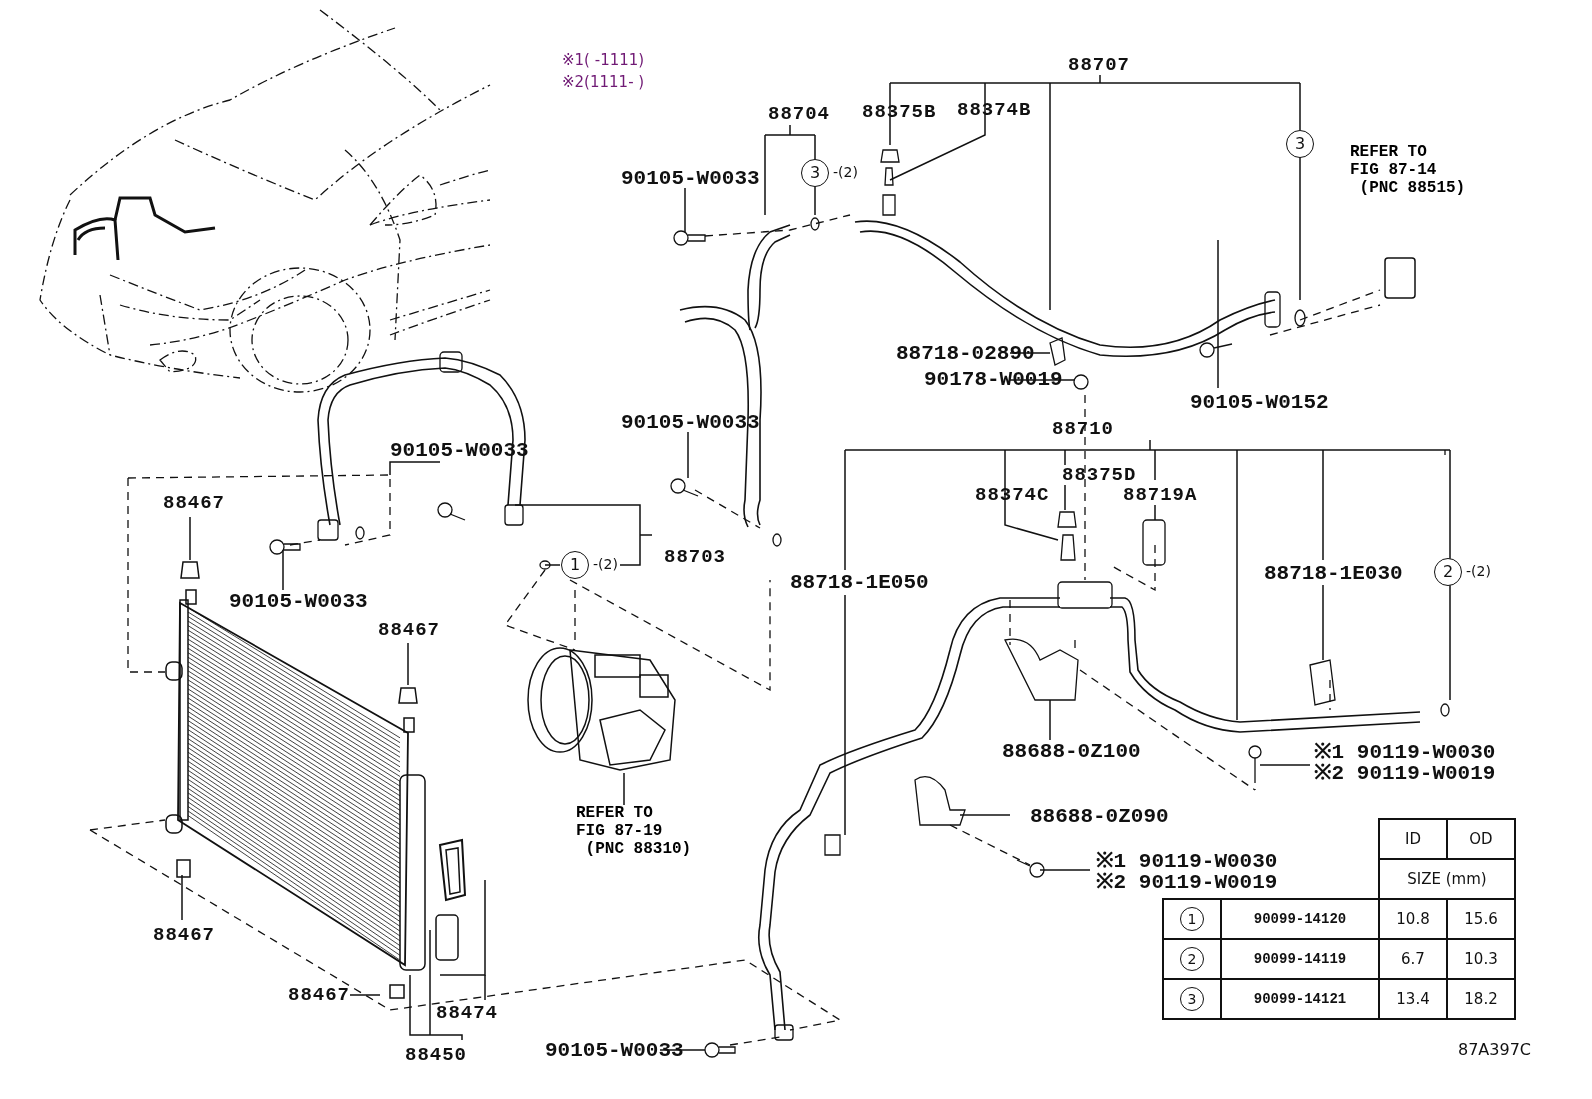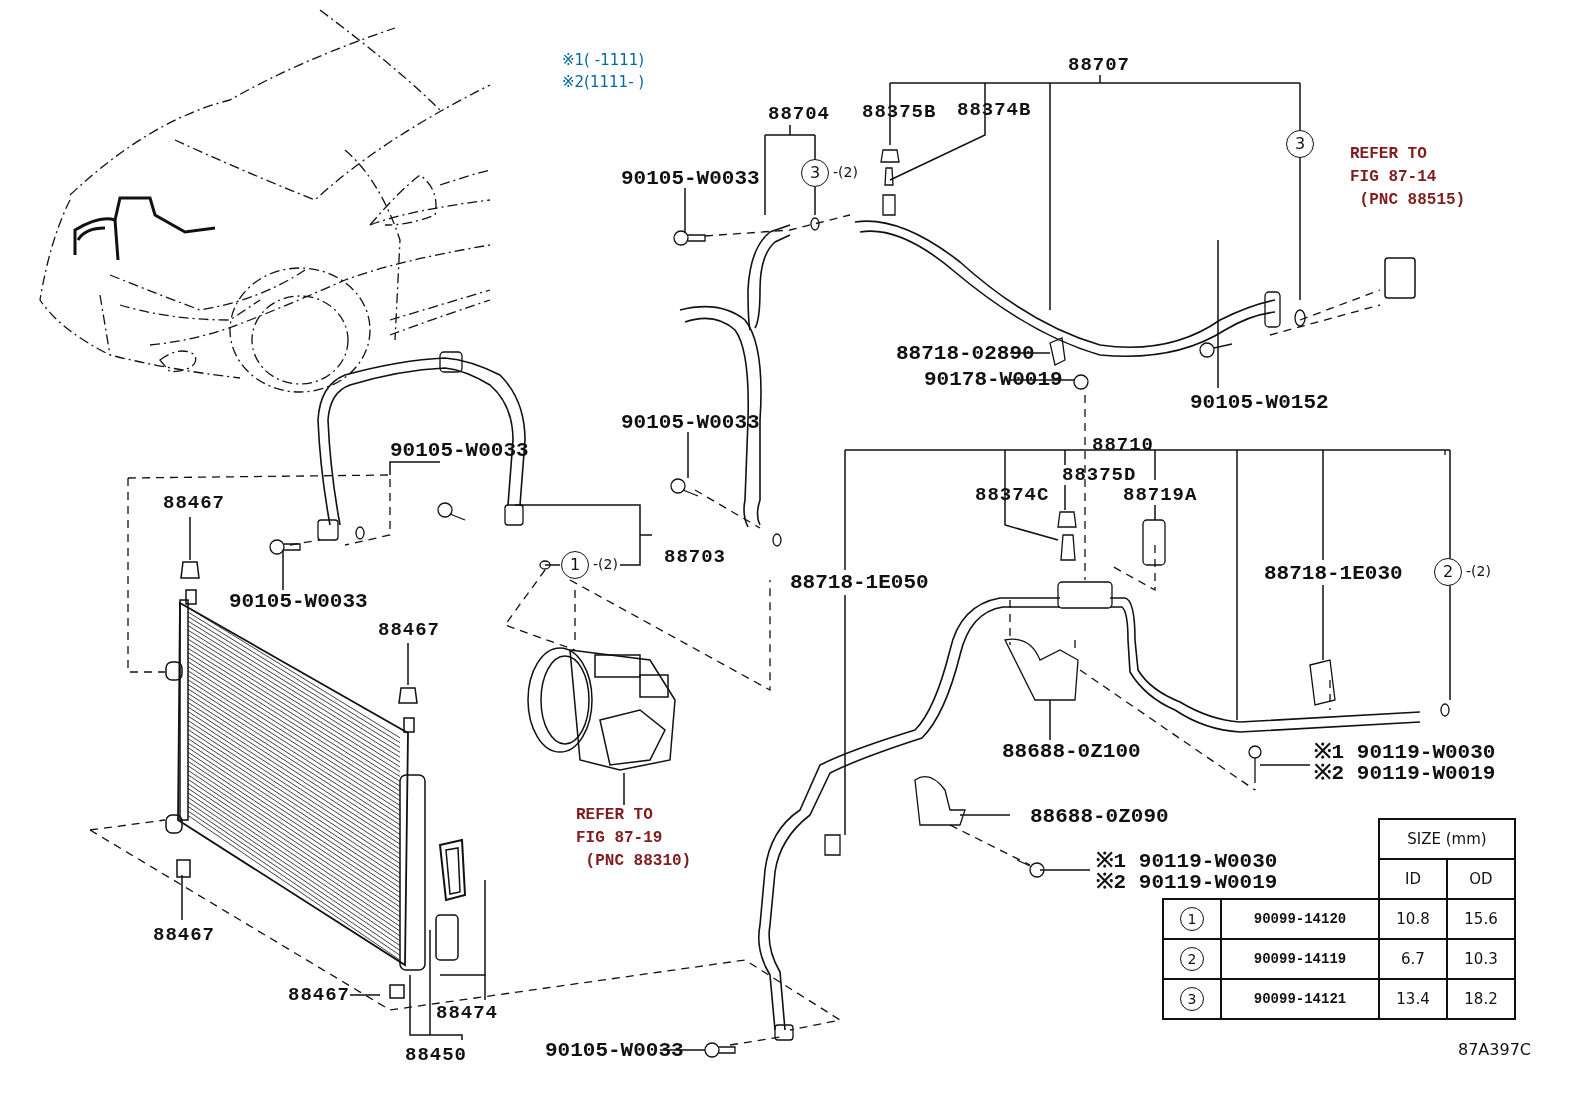--- a/index.html
+++ b/index.html
@@ -1,21 +1,21 @@
 <!DOCTYPE html>
 <html><head>
 <meta charset="utf-8">
 <style>
   html, body { margin:0; padding:0; background:#ffffff; }
   body { width:1592px; height:1099px; position:relative; overflow:hidden; font-family:"DejaVu Sans Mono", monospace; color:#111; }
   svg#diagram { position:absolute; left:0; top:0; width:1592px; height:1099px; }
   .lbl { position:absolute; font-family:"Liberation Mono","DejaVu Sans Mono", monospace; font-weight:bold; font-size:21px; color:#111; white-space:nowrap; line-height:18px; }
   .big { font-size:19px; letter-spacing:1px; }
-  .note { position:absolute; font-family:"DejaVu Sans", sans-serif; font-size:15px; color:#0369a1; white-space:nowrap; line-height:20px; }
-  .ref { position:absolute; font-family:"Liberation Mono","DejaVu Sans Mono", monospace; font-weight:bold; font-size:16px; line-height:23px; white-space:pre; color:#7f1d1d; }
+  .note { position:absolute; font-family:"DejaVu Sans", sans-serif; font-size:15px; color:#701a75; white-space:nowrap; line-height:20px; }
+  .ref { position:absolute; font-family:"Liberation Mono","DejaVu Sans Mono", monospace; font-weight:bold; font-size:16px; line-height:18px; white-space:pre; color:#000000; }
   .circ { position:absolute; width:26px; height:26px; border:1.5px solid #111; border-radius:50%; text-align:center; line-height:26px; font-family:"DejaVu Sans", sans-serif; font-size:16px; background:#fff; box-sizing:content-box; }
   .qty { position:absolute; font-family:"DejaVu Sans", sans-serif; font-size:14px; white-space:nowrap; }
   table#size-table { position:absolute; left:1162px; top:818px; border-collapse:collapse; font-family:"DejaVu Sans", sans-serif; }
   #size-table td { border:2px solid #111; height:38px; text-align:center; font-size:15px; padding:0; }
   #size-table td.pn { font-family:"Liberation Mono","DejaVu Sans Mono", monospace; font-weight:bold; font-size:14px; width:156px; }
   #size-table td.c { width:56px; }
   #size-table td.v { width:66px; }
   #size-table td.blank { border:none; }
   .tcirc { display:inline-block; width:22px; height:22px; border:1.5px solid #111; border-radius:50%; line-height:22px; font-size:14px; }
   #fig-code { position:absolute; left:1458px; top:1040px; font-family:"DejaVu Sans", sans-serif; font-size:16px; }
@@ -274,21 +274,21 @@
 
 <div class="lbl big" style="left:1068px;top:56px;">88707</div>
 <div class="lbl big" style="left:768px;top:105px;">88704</div>
 <div class="lbl big" style="left:862px;top:103px;">88375B</div>
 <div class="lbl big" style="left:957px;top:101px;">88374B</div>
 <div class="lbl" style="left:621px;top:170px;">90105-W0033</div>
 <div class="lbl" style="left:896px;top:345px;">88718-02890</div>
 <div class="lbl" style="left:924px;top:371px;">90178-W0019</div>
 <div class="lbl" style="left:1190px;top:394px;">90105-W0152</div>
 <div class="lbl" style="left:621px;top:414px;">90105-W0033</div>
-<div class="lbl big" style="left:1092px;top:420px;margin-top:16px;">88710</div>
+<div class="lbl big" style="left:1052px;top:420px;">88710</div>
 <div class="lbl big" style="left:1062px;top:466px;">88375D</div>
 <div class="lbl big" style="left:975px;top:486px;">88374C</div>
 <div class="lbl big" style="left:1123px;top:486px;text-align:right;">88719A</div>
 <div class="lbl" style="left:790px;top:574px;">88718-1E050</div>
 <div class="lbl" style="left:1264px;top:565px;">88718-1E030</div>
 <div class="lbl big" style="left:664px;top:548px;text-align:right;">88703</div>
 <div class="lbl" style="left:390px;top:442px;">90105-W0033</div>
 <div class="lbl" style="left:229px;top:593px;">90105-W0033</div>
 <div class="lbl big" style="left:163px;top:494px;">88467</div>
 <div class="lbl big" style="left:378px;top:621px;">88467</div>
@@ -316,26 +316,26 @@
 <div class="circ" style="left:1434px;top:558px;">2</div>
 <div class="qty" style="left:1466px;top:563px;">-(2)</div>
 <div class="circ" style="left:801px;top:159px;">3</div>
 <div class="qty" style="left:833px;top:164px;">-(2)</div>
 <div class="circ" style="left:1286px;top:130px;">3</div>
 
 <table id="size-table">
   <tbody>
       <tr>
     <td class="blank" colspan="2"></td>
-    <td colspan="2">SIZE (mm)</td>
+    <td class="v">ID</td>
+    <td class="v">OD</td>
   </tr>
   <tr>
     <td class="blank" colspan="2"></td>
-    <td class="v">ID</td>
-    <td class="v">OD</td>
+    <td colspan="2">SIZE (mm)</td>
   </tr>
   <tr>
     <td class="c"><span class="tcirc">1</span></td>
     <td class="pn">90099-14120</td>
     <td class="v">10.8</td>
     <td class="v">15.6</td>
   </tr>
   <tr>
     <td class="c"><span class="tcirc">2</span></td>
     <td class="pn">90099-14119</td>

